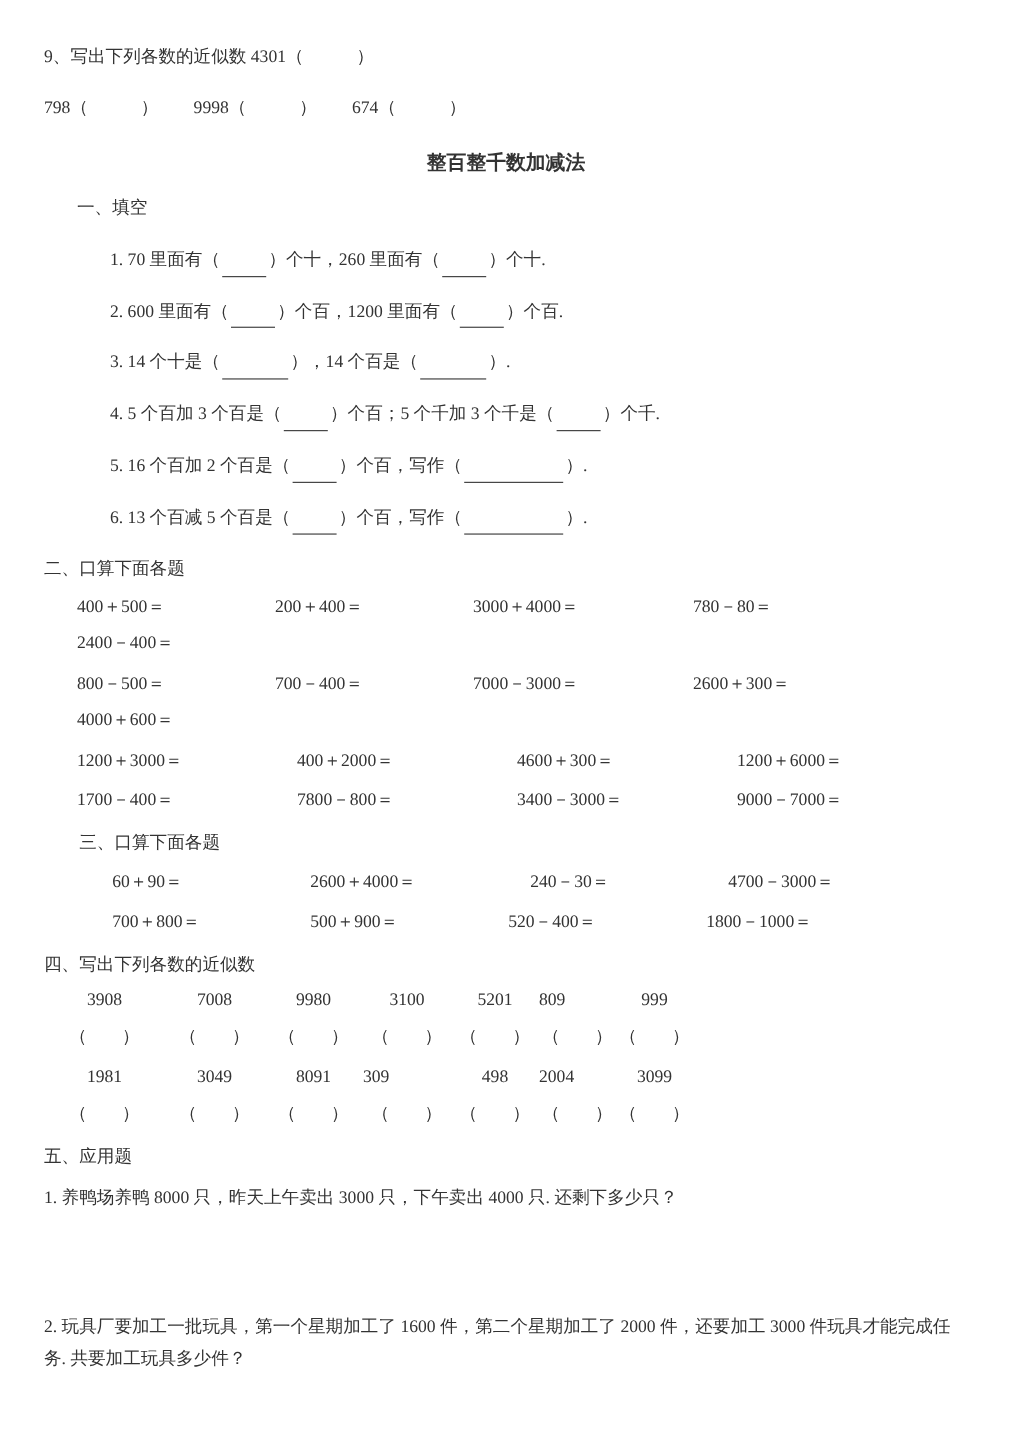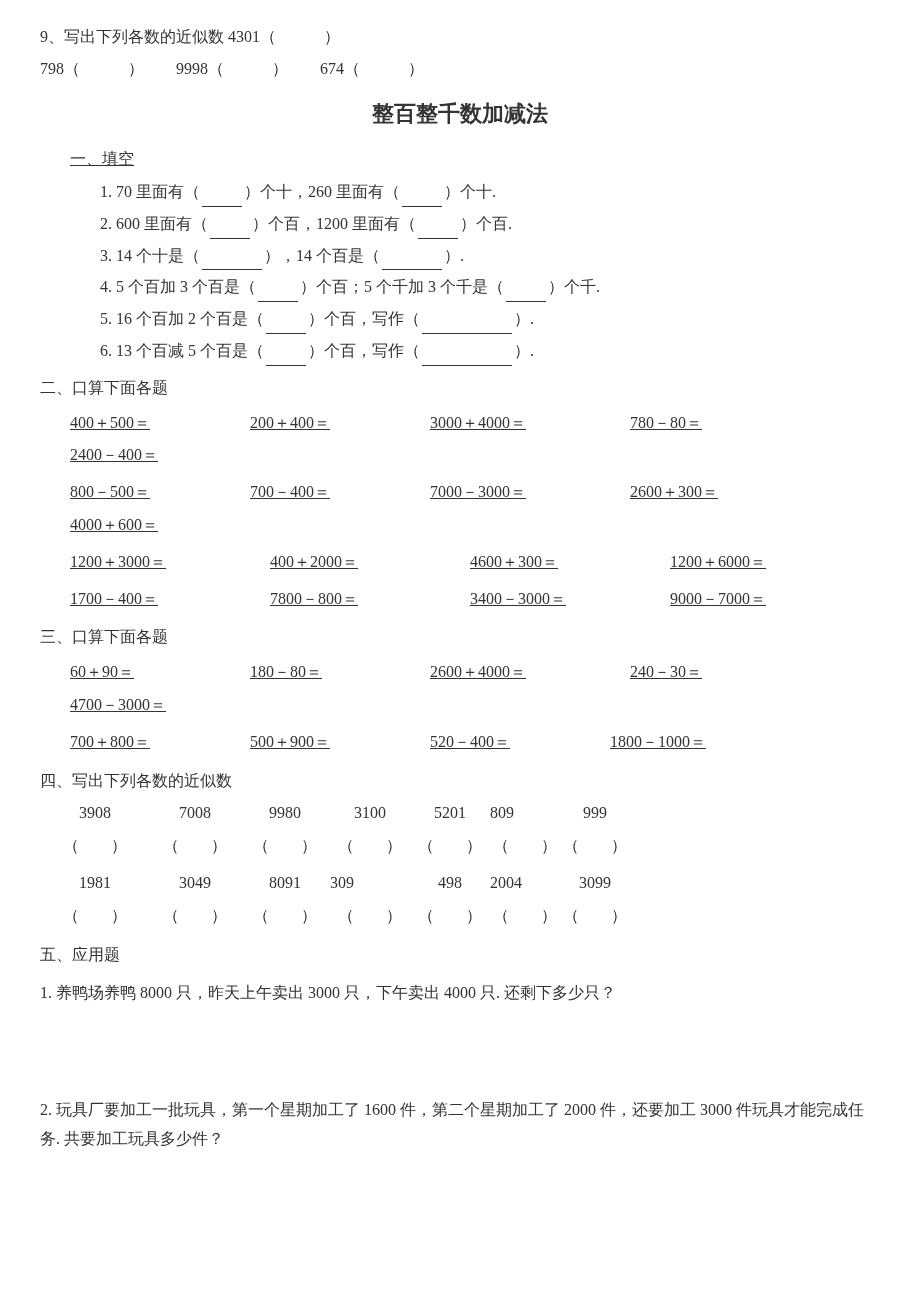--- a/index.html
+++ b/index.html
@@ -13,30 +13,29 @@
       font-size: 16px;
       color: #333;
       width: 920px;
       min-height: 1301px;
       padding: 20px 40px;
       line-height: 1.8;
     }
     .title-center {
       text-align: center;
       font-weight: bold;
-      font-size: 22px;
+      font-size: 18px;
       margin: 10px 0 12px 0;
     }
     .section-label {
       font-size: 16px;
       margin: 8px 0 4px 0;
     }
     .indent1 {
       margin-left: 30px;
-      text-decoration: underline;
     }
     .indent2 {
       margin-left: 60px;
     }
     .blank {
       display: inline-block;
       width: 60px;
       border-bottom: 1px solid #333;
       vertical-align: bottom;
       margin: 0 2px;
@@ -70,21 +69,21 @@
     }
     .word-problem {
       margin: 10px 0;
     }
     .answer-area {
       margin-top: 8px;
       height: 70px;
       border: none;
     }
     .line-item {
-      margin: 3px 0;
+      margin: 18px 0;
     }
     .top-section {
       margin-bottom: 6px;
     }
   </style>
 </head>
 <body>
 
 <div class="top-section">
   <div class="line-item">
@@ -134,26 +133,25 @@
     </div>
     <div class="math-row">
       <div class="math-item math-item-wide">1700－400＝</div>
       <div class="math-item math-item-wide">7800－800＝</div>
       <div class="math-item math-item-wide">3400－3000＝</div>
       <div class="math-item math-item-wide">9000－7000＝</div>
     </div>
   </div>
 </div>
 
-<div class="section3" style="margin-top:8px;">
+<div class="section3" style="margin-top:8px;margin-left:32px;">
   <div class="section-label">三、口算下面各题</div>
   <div class="indent1">
     <div class="math-row">
       <div class="math-item">60＋90＝</div>
-      <div class="math-item">180－80＝</div>
       <div class="math-item math-item-wide">2600＋4000＝</div>
       <div class="math-item">240－30＝</div>
       <div class="math-item">4700－3000＝</div>
     </div>
     <div class="math-row">
       <div class="math-item">700＋800＝</div>
       <div class="math-item">500＋900＝</div>
       <div class="math-item">520－400＝</div>
       <div class="math-item math-item-wide">1800－1000＝</div>
     </div>

